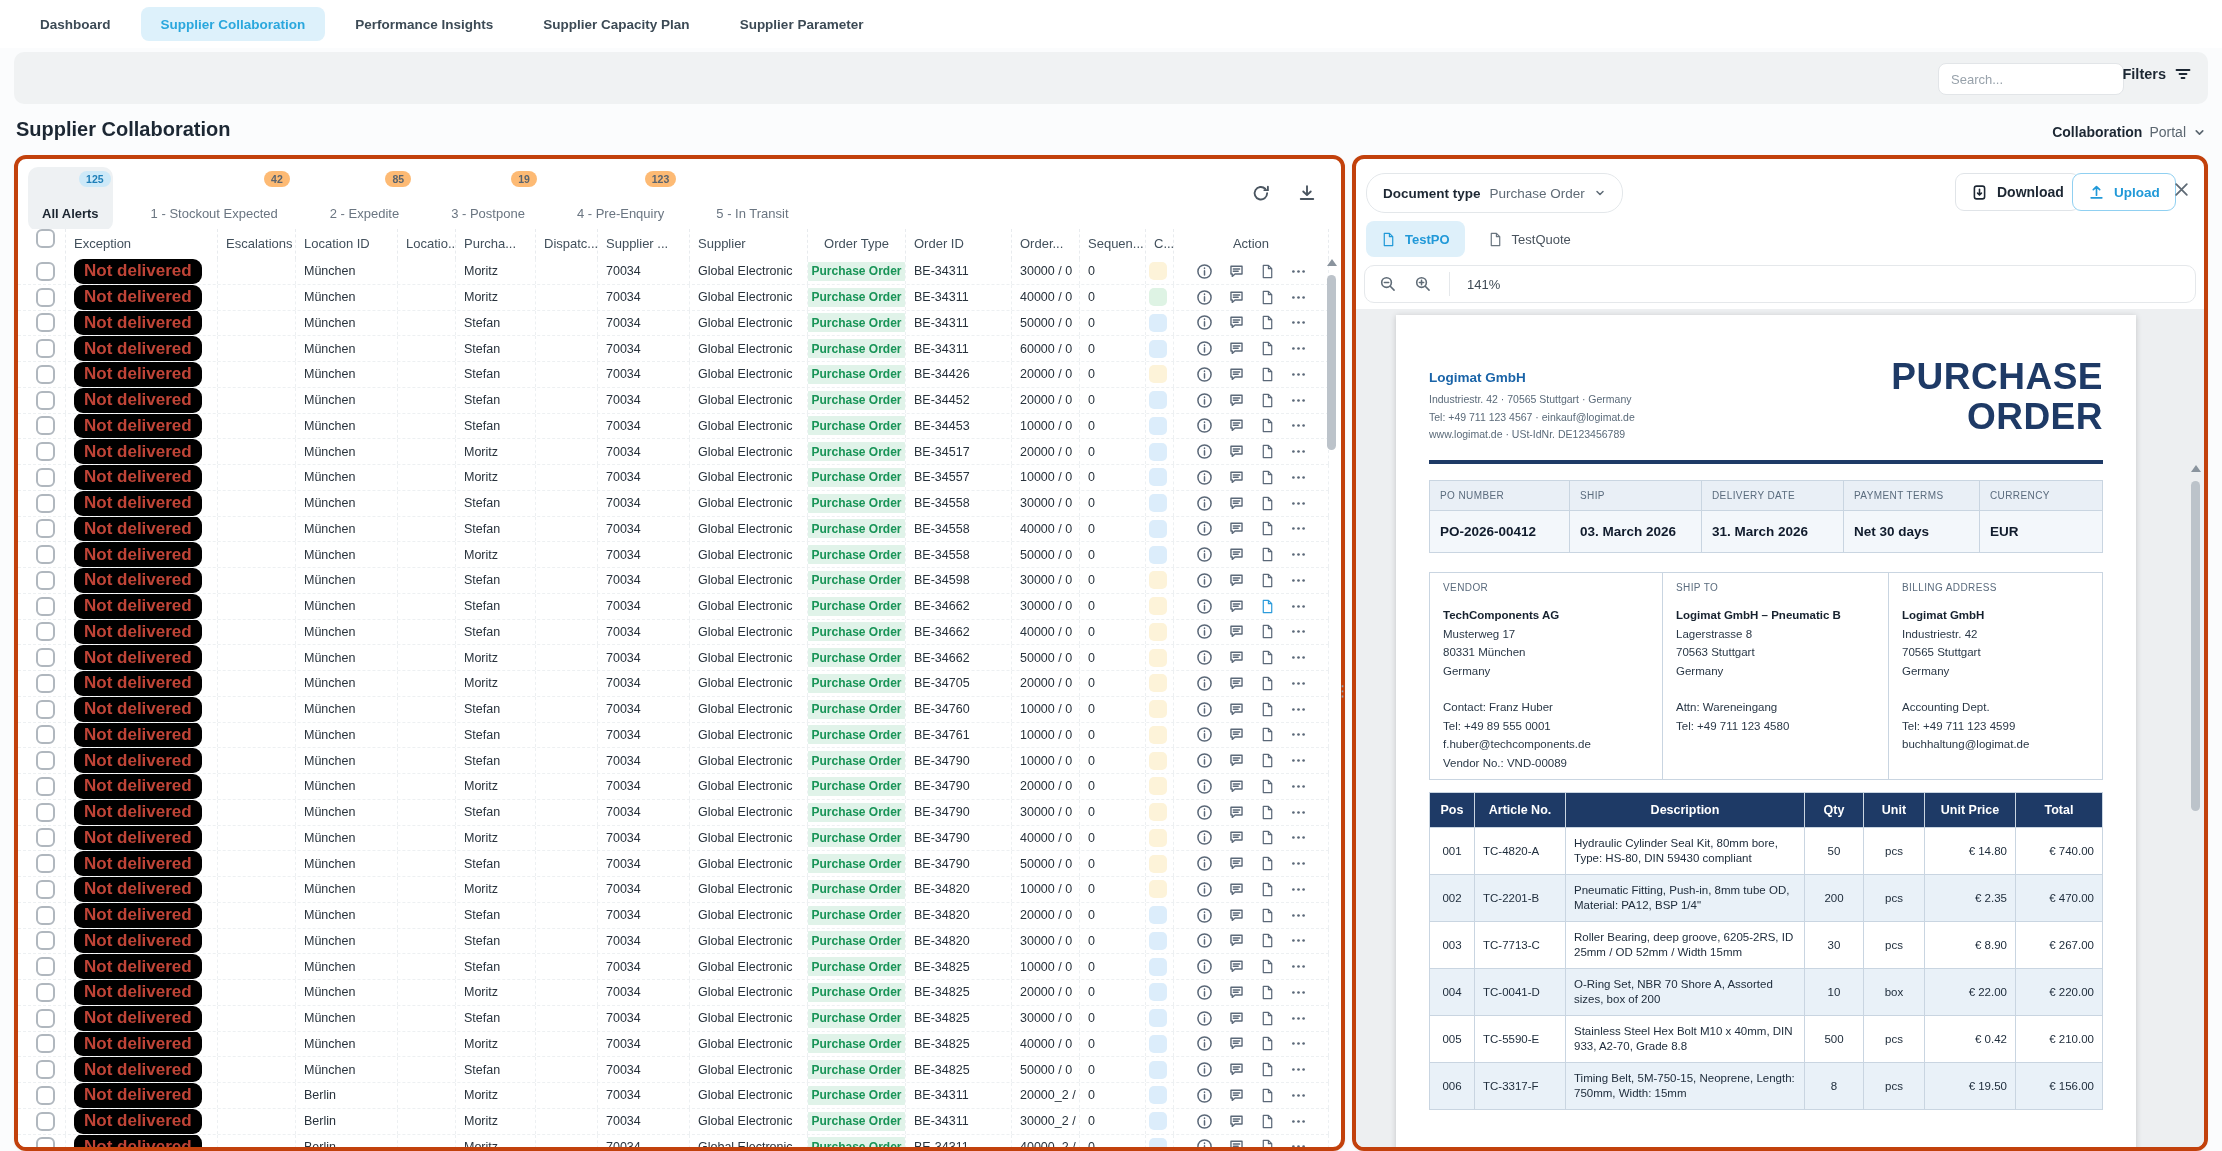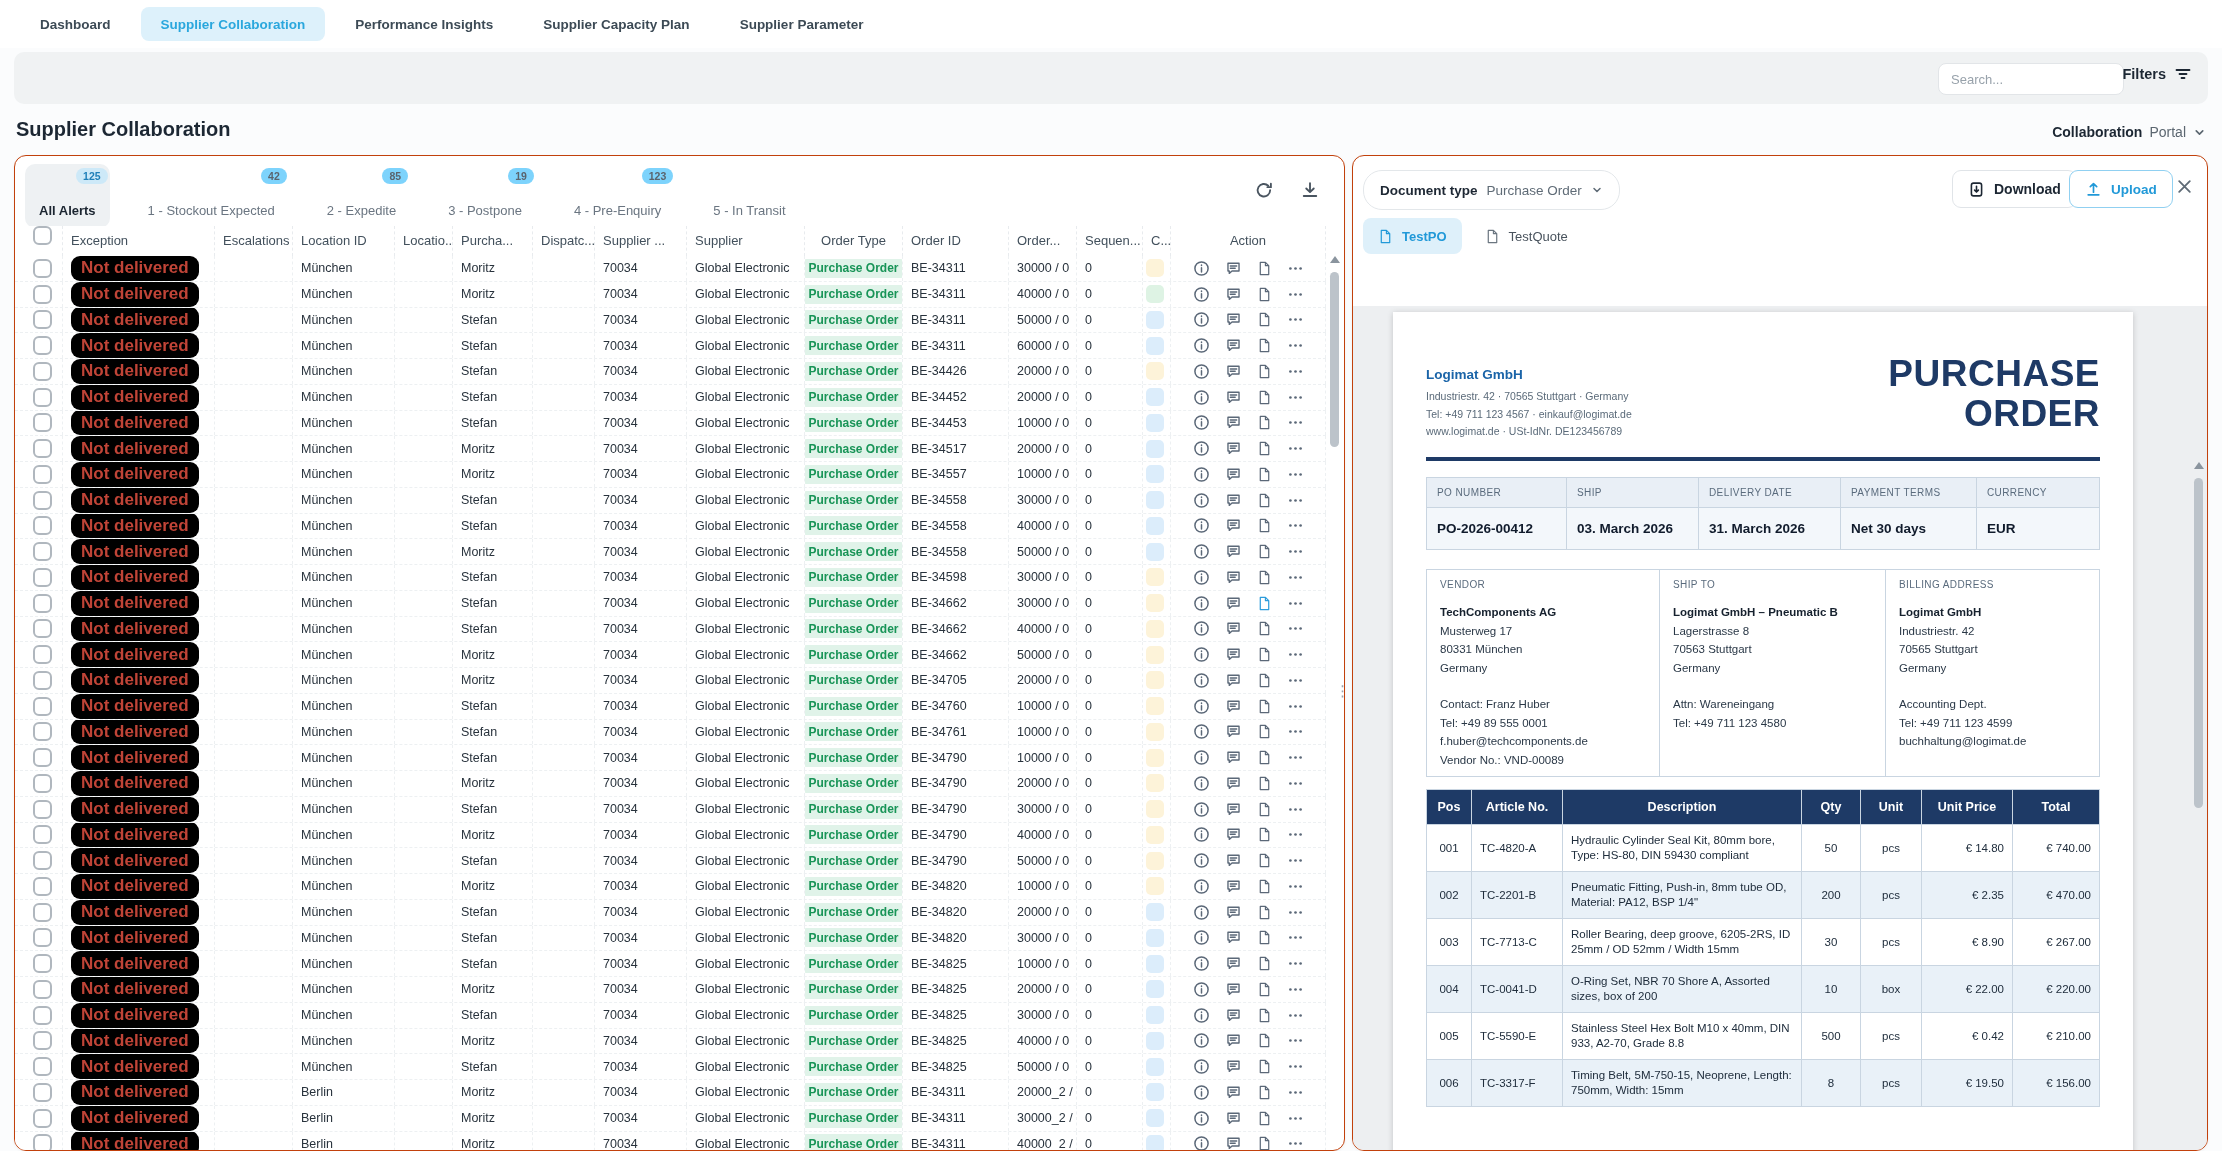--- a/index.html
+++ b/index.html
@@ -13,30 +13,30 @@
   
   .searchbar{position:absolute;left:14px;top:52px;width:2194px;height:52px;background:#f0f2f3;border-radius:10px}
   .search-input{position:absolute;right:84px;top:11px;width:160px;height:30px;border:1px solid #e2e5e8;border-radius:8px;background:#fff;font-size:13px;padding:0 12px;color:#3c4a55;font-family:"Liberation Sans",sans-serif;outline:none}
   .search-input::placeholder{color:#98a2ab}
   .filters{position:absolute;right:16px;top:14px;display:flex;align-items:center;gap:8px;font-size:14.5px;font-weight:bold;color:#1c2733;cursor:pointer}
   
   .page-title{position:absolute;left:16px;top:118px;font-size:20px;font-weight:bold;color:#1c2733}
   .portal-sel{position:absolute;right:16px;top:124px;display:flex;align-items:center;gap:7px;font-size:14px;cursor:pointer}
   .portal-sel b{color:#1c2733}.portal-sel span{color:#5b6670}
   
-  .card{position:absolute;background:#fff;border:1px solid #c2410c;border-radius:12px;box-shadow:0 1px 3px rgba(20,30,40,.05);overflow:hidden;box-sizing:border-box}
+  .card{position:absolute;background:#fff;border:4px solid #c2410c;border-radius:12px;box-shadow:0 1px 3px rgba(20,30,40,.05);overflow:hidden;box-sizing:border-box}
   #left-card{left:14px;top:155px;width:1331px;height:996px}
   #right-card{left:1352px;top:155px;width:856px;height:996px}
   
   .alert-tabs{position:absolute;left:10px;top:8px;height:54px;display:flex}
   .alert-tab{position:relative;height:54px;display:flex;align-items:flex-end;padding:0 14px 10px;margin-right:24px;border-radius:10px;cursor:pointer}
   .alert-tab .alert-label{font-size:13px;color:#6a7581;white-space:nowrap}
   .alert-tab.active{background:#eef1f3}
   .alert-tab.active .alert-label{font-weight:bold;color:#1b2530}
-  .alert-badge{position:absolute;top:4px;right:2px;font-size:10.5px;font-weight:bold;padding:2px 7px;border-radius:9px;background:#7dd3fc;color:#5a646e}
+  .alert-badge{position:absolute;top:4px;right:2px;font-size:10.5px;font-weight:bold;padding:2px 7px;border-radius:9px;background:#fdba74;color:#5a646e}
   .alert-badge.blue{background:#cde9f8;color:#1f7fb8}
   .tbl-tools{position:absolute;top:24px;display:flex;gap:26px}
   .tool-btn{cursor:pointer;color:#4a5560}
   
   .grid-head,.grid-row{display:grid;grid-template-columns:48px 152px 78px 102px 58px 80px 62px 92px 118px 98px 106px 68px 66px 28px 155px}
   .grid-head{position:absolute;left:0;top:70px;width:1311px;height:30px;background:#fff}
   .grid-body{position:absolute;left:0;top:100px;width:1311px;bottom:0;overflow:hidden}
   .hcell{font-size:13px;color:#42505c;line-height:30px;padding-left:8px;white-space:nowrap;overflow:hidden;border-right:1px dashed #e8ebee;box-sizing:border-box}
   .hcell.center{text-align:center;padding-left:0}
   .grid-row{height:25.75px;border-bottom:1px dashed #edf0f2;box-sizing:border-box;background:#fff}
@@ -2120,20 +2120,36 @@
         <span class="ic">
           <svg width="15" height="17" viewBox="0 0 16 16" fill="none" stroke="currentColor" stroke-width="1.3" stroke-linejoin="round">
             <path d="M3.5 1.5h5.5l3.5 3.5v9.5h-9z"></path>
             <path d="M9 1.5V5h3.5"></path>
           </svg>
         </span>
         <span>TestQuote</span>
       </div>
     </div>
 
+  <div class="zoom-bar">
+    <span class="ic">
+      <svg width="18" height="18" viewBox="0 0 16 16" fill="none" stroke="currentColor" stroke-width="1.4" stroke-linecap="round">
+          <circle cx="6.7" cy="6.7" r="4.3"></circle>
+          <path d="M10 10l3.4 3.4M4.8 6.7h3.8"></path>
+        </svg>
+    </span>
+    <span class="ic">
+      <svg width="18" height="18" viewBox="0 0 16 16" fill="none" stroke="currentColor" stroke-width="1.4" stroke-linecap="round">
+          <circle cx="6.7" cy="6.7" r="4.3"></circle>
+          <path d="M10 10l3.4 3.4M4.8 6.7h3.8M6.7 4.8v3.8"></path>
+        </svg>
+    </span>
+    <span class="zoom-div"></span>
+    <span class="zoom-val">141%</span>
+  </div>
 
   <div class="viewer">
     <div class="page">
       <div class="po-company">
         <div class="nm">Logimat GmbH</div>
         <div class="ln">Industriestr. 42 · 70565 Stuttgart · Germany</div>
         <div class="ln">Tel: +49 711 123 4567 · einkauf@logimat.de</div>
         <div class="ln">www.logimat.de · USt-IdNr. DE123456789</div>
       </div>
       <div class="po-title">

